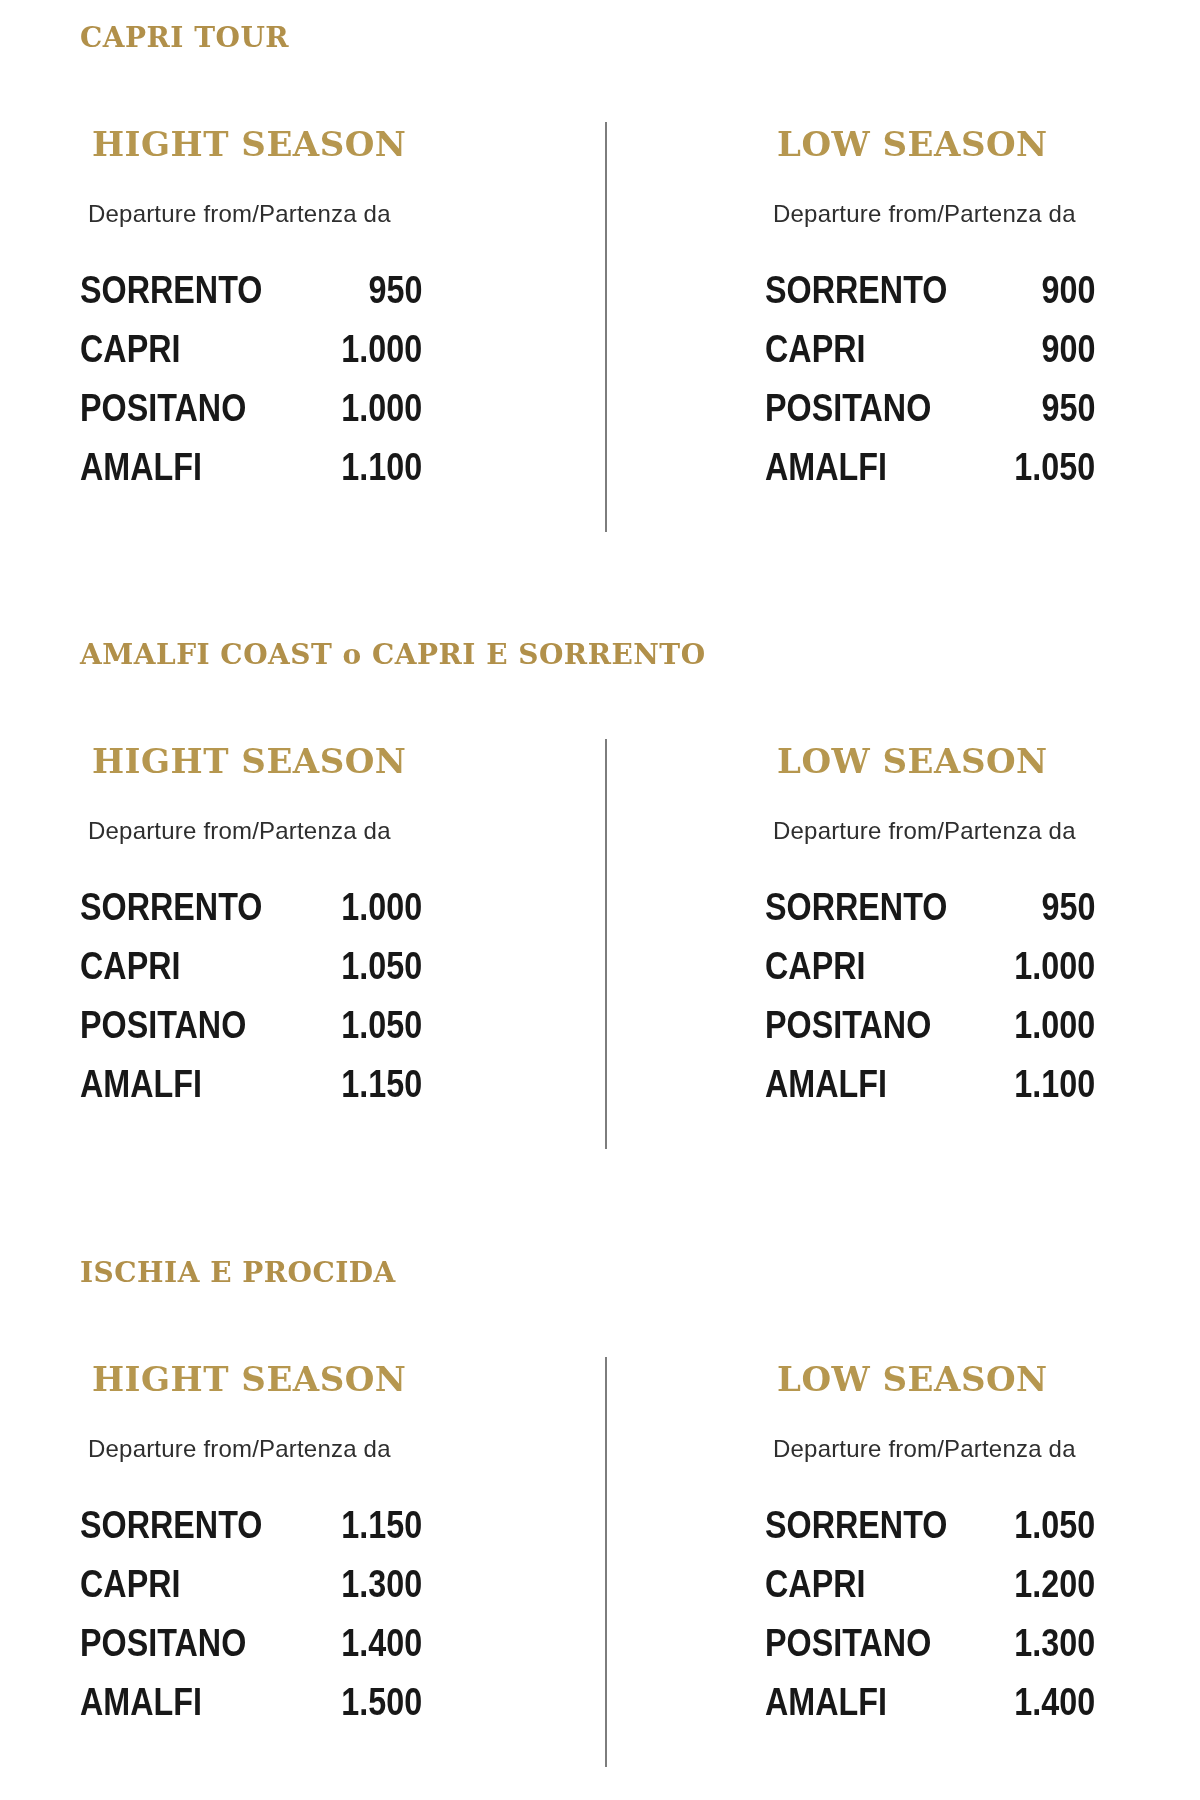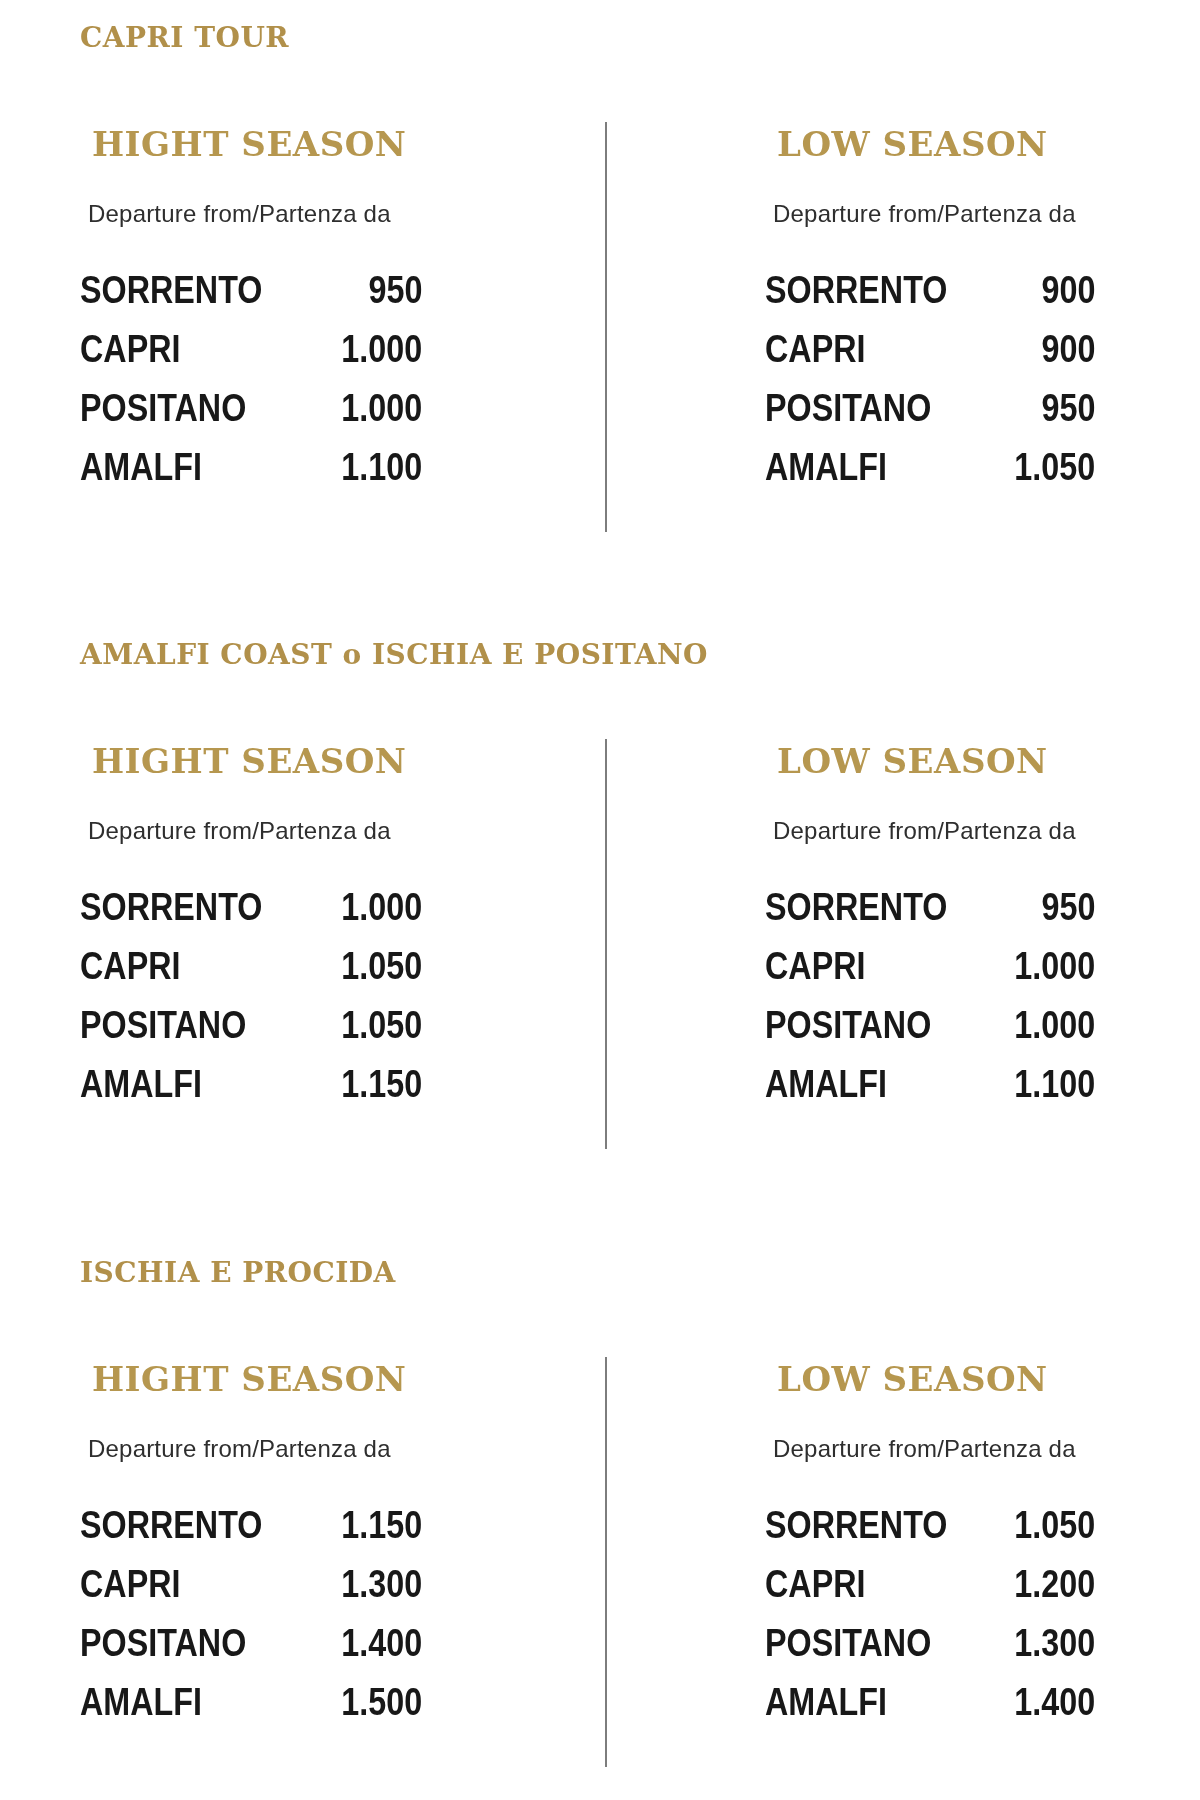--- a/index.html
+++ b/index.html
@@ -112,21 +112,21 @@
       </div>
       <div class="row">
         <span class="loc">AMALFI</span>
         <span class="price">1.050</span>
       </div>
     </div>
   </div>
 </section>
 
 <section class="tour" style="top:617px">
-  <h1 class="tour-title">AMALFI COAST o ISCHIA E POSITANO</h1>
+  <h1 class="tour-title">AMALFI COAST o CAPRI E SORRENTO</h1>
   <div class="divider"></div>
 
   <div class="col left">
     <h2 class="season">HIGHT SEASON</h2>
     <p class="departure">Departure from/Partenza da</p>
     <div class="rows">
       <div class="row">
         <span class="loc">SORRENTO</span>
         <span class="price">1.000</span>
       </div>

